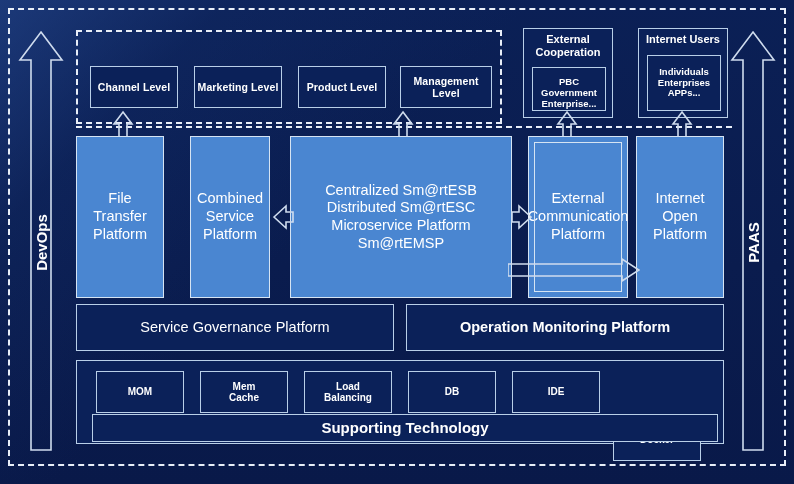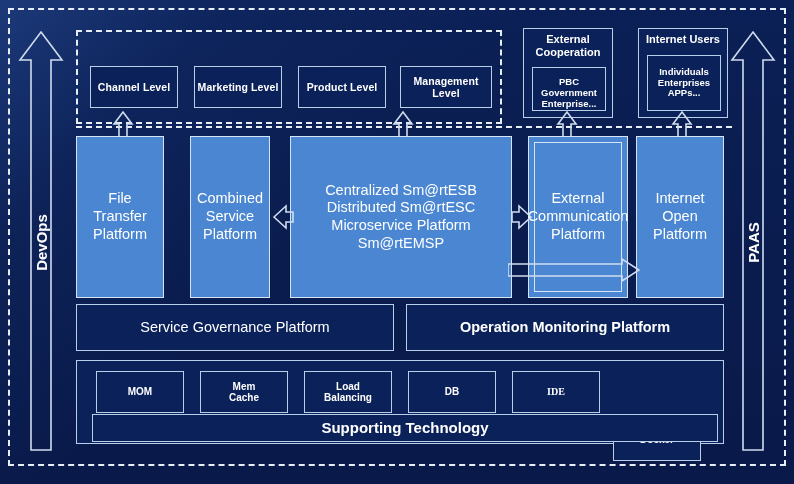--- a/index.html
+++ b/index.html
@@ -234,21 +234,21 @@
     <span style="white-space:pre-line;">Mem
 Cache</span>
   </div>
   <div class="dark-box t-tech" style="left:304px; top:371px; width:88px; height:42px;">
     <span style="white-space:pre-line;">Load
 Balancing</span>
   </div>
   <div class="dark-box t-tech" style="left:408px; top:371px; width:88px; height:42px;">
     <span style="white-space:pre-line;">DB</span>
   </div>
-  <div class="dark-box t-tech" style="left:512px; top:371px; width:88px; height:42px;font-family:Liberation Serif, serif;">
+  <div class="dark-box t-tech" style="left:512px; top:371px; width:88px; height:42px;">
     <span style="white-space:pre-line;">IDE</span>
   </div>
   <div class="dark-box t-tech" style="left:613px; top:371px; width:88px; height:42px;margin-top:48px;">
     <span style="white-space:pre-line;">Docker</span>
   </div>
 
   <div class="dark-box t-support" style="left:92px; top:414px; width:626px; height:28px;">
     <span>Supporting Technology</span>
   </div>
 

